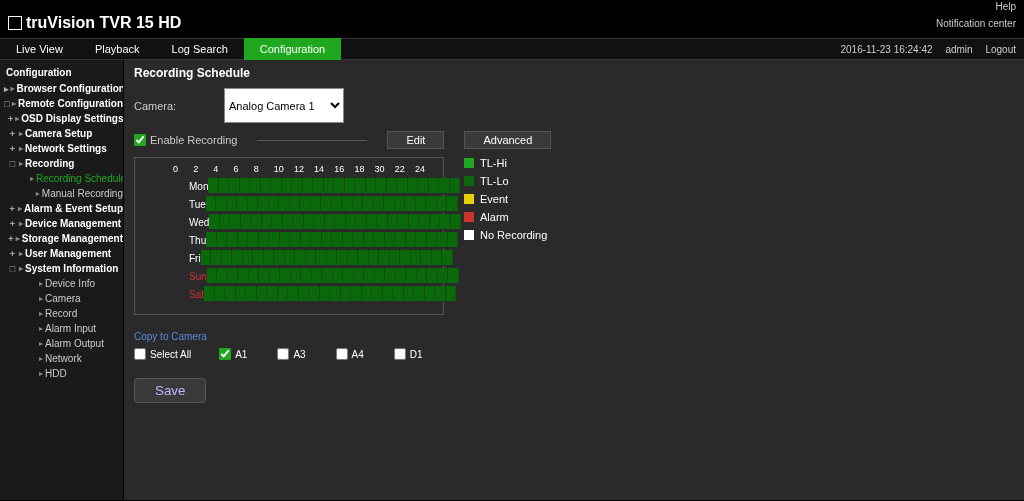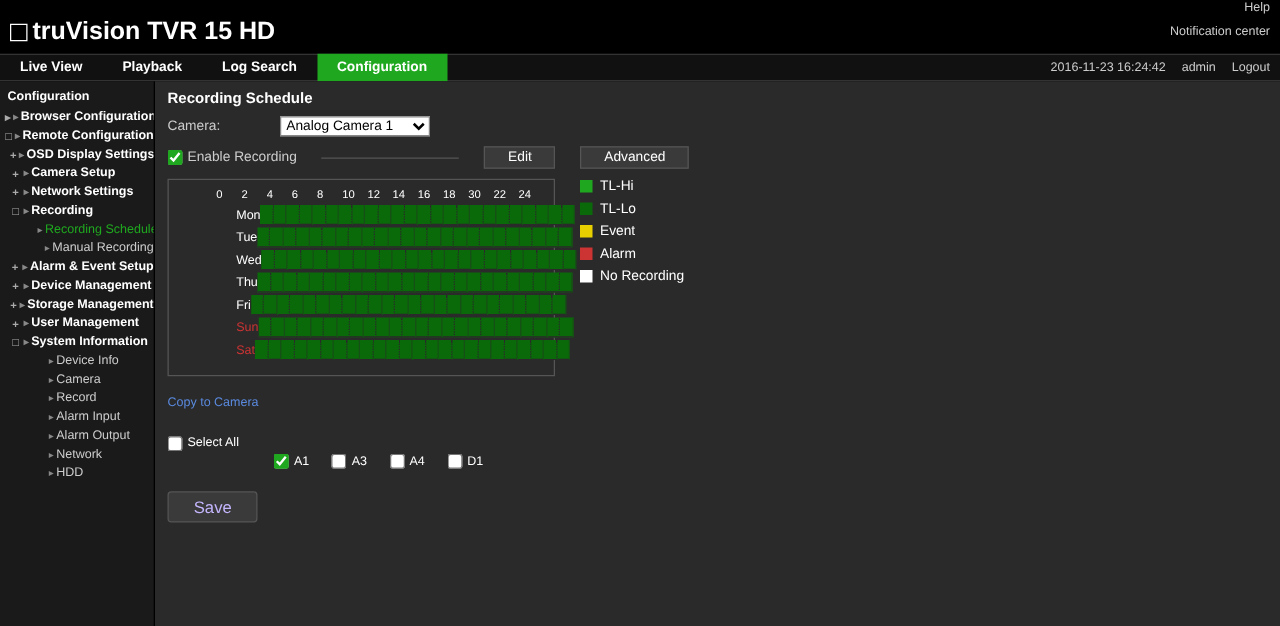--- a/index.html
+++ b/index.html
@@ -21,40 +21,40 @@
 .top-links a { color: #ccc; text-decoration: none; }
 .header {
   display: flex;
   align-items: center;
   justify-content: space-between;
   padding: 2px 8px 6px 8px;
 }
 .logo {
   color: #fff;
   font-weight: bold;
-  font-size: 20px;
+  font-size: 16px;
   display: flex;
   align-items: center;
   gap: 4px;
 }
 .logo-icon {
   width: 14px; height: 14px; border: 1px solid #fff; display: inline-block;
 }
 .navbar {
   display: flex;
   align-items: center;
   background: #111;
   border-top: 1px solid #333;
   border-bottom: 1px solid #333;
   height: 22px;
 }
 .nav-item {
   padding: 0 16px;
   line-height: 22px;
-  font-weight: bold;
+  font-weight: normal;
   color: #fff;
   cursor: pointer;
   font-size: 11px;
 }
 .nav-item.active {
   background: #1fa81f;
 }
 .nav-right {
   margin-left: auto;
   padding-right: 8px;
@@ -110,21 +110,21 @@
   gap: 10px;
   margin-bottom: 8px;
   font-size: 11px;
 }
 .label { width: 80px; color: #ccc; }
 select.camera {
   width: 120px;
   background: #fff;
   color: #000;
   font-size: 11px;
-  height: 16px;
+  height: 35px;
   border: 1px solid #888;
 }
 .chk { display:flex; align-items:center; gap:4px; color:#ccc; }
 .chk input { accent-color: #1fa81f; width:12px; height:12px;}
 .btn {
   background: #3a3a3a;
   border: 1px solid #555;
   color: #fff;
   padding: 2px 18px;
   font-size: 11px;
@@ -600,21 +600,21 @@
         </div>
     </div>
 
     <a class="copy-link">Copy to Camera</a>
 
     <div class="copy-row">
       <label class="chk">
         <input type="checkbox" style="">
         <span>Select All</span>
       </label>
-      <div id="copy-targets" style="display:flex;gap:18px;margin-top:29px;">
+      <div id="copy-targets" style="display:flex;gap:30px;">
           <label class="chk">
             <input type="checkbox" checked="" style="">
             <span>A1</span>
           </label>
           <label class="chk">
             <input type="checkbox" style="">
             <span>A3</span>
           </label>
           <label class="chk">
             <input type="checkbox" style="">

